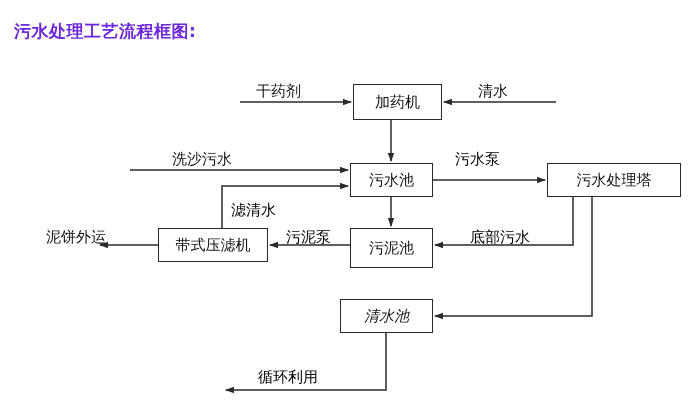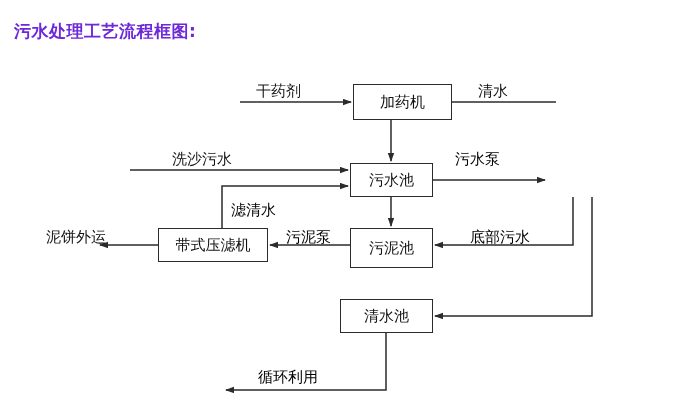--- a/index.html
+++ b/index.html
@@ -104,38 +104,41 @@
 
     <line x1="158" y1="245" x2="100" y2="245" marker-end="url(#ah)"></line>
 
     <polyline points="573,197 573,245 435,245" marker-end="url(#ah)"></polyline>
 
     <polyline points="592,197 592,316 435,316" marker-end="url(#ah)"></polyline>
 
     <polyline points="386,333 386,390 226,390" marker-end="url(#ah)"></polyline>
   </svg>
 
-  <div class="node" style="left:353px; top:84px; width:99px; height:36px;">
+  <div class="node" style="left:353px; top:84px; width:89px; height:36px;">
     <span>加药机</span>
   </div>
 
   <div class="node" style="left:350px; top:163px; width:83px; height:34px;">
     <span>污水池</span>
   </div>
 
+  <div class="node" style="left:547px; top:163px; width:134px; height:34px;">
+    <span>污水处理塔</span>
+  </div>
 
   <div class="node" style="left:158px; top:228px; width:110px; height:34px;">
     <span>带式压滤机</span>
   </div>
 
   <div class="node" style="left:350px; top:228px; width:83px; height:40px;">
     <span>污泥池</span>
   </div>
 
-  <div class="node" style="left:340px; top:299px; width:93px; height:34px;">
+  <div class="node" style="left:340px; top:299px; width:93px; height:34px;font-style:italic;">
     <span>清水池</span>
   </div>
 
   <div class="term" style="left:256px; top:82px;">干药剂</div>
   <div class="term" style="left:478px; top:82px;">清水</div>
   <div class="term" style="left:172px; top:150px;">洗沙污水</div>
   <div class="term" style="left:14px; top:228px;margin-left:32px;">泥饼外运</div>
 
   <div class="edge-label" style="left:231px; top:187px;margin-top:14px;">滤清水</div>
   <div class="edge-label" style="left:455px; top:150px;">污水泵</div>

